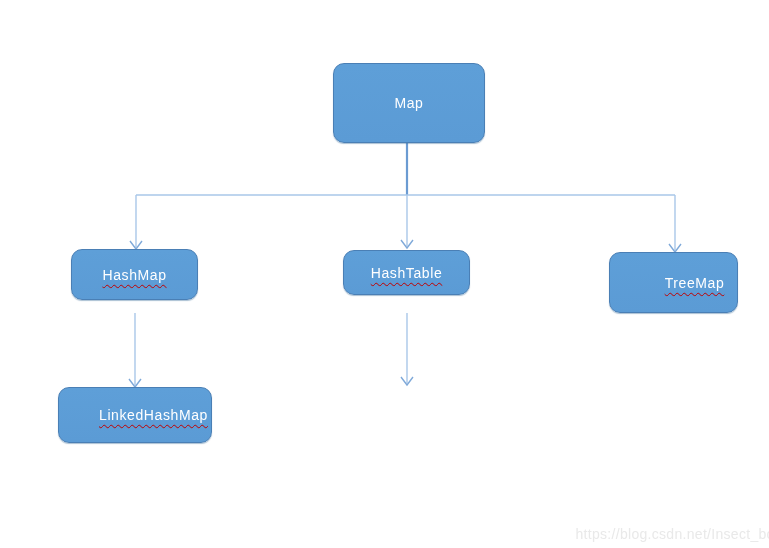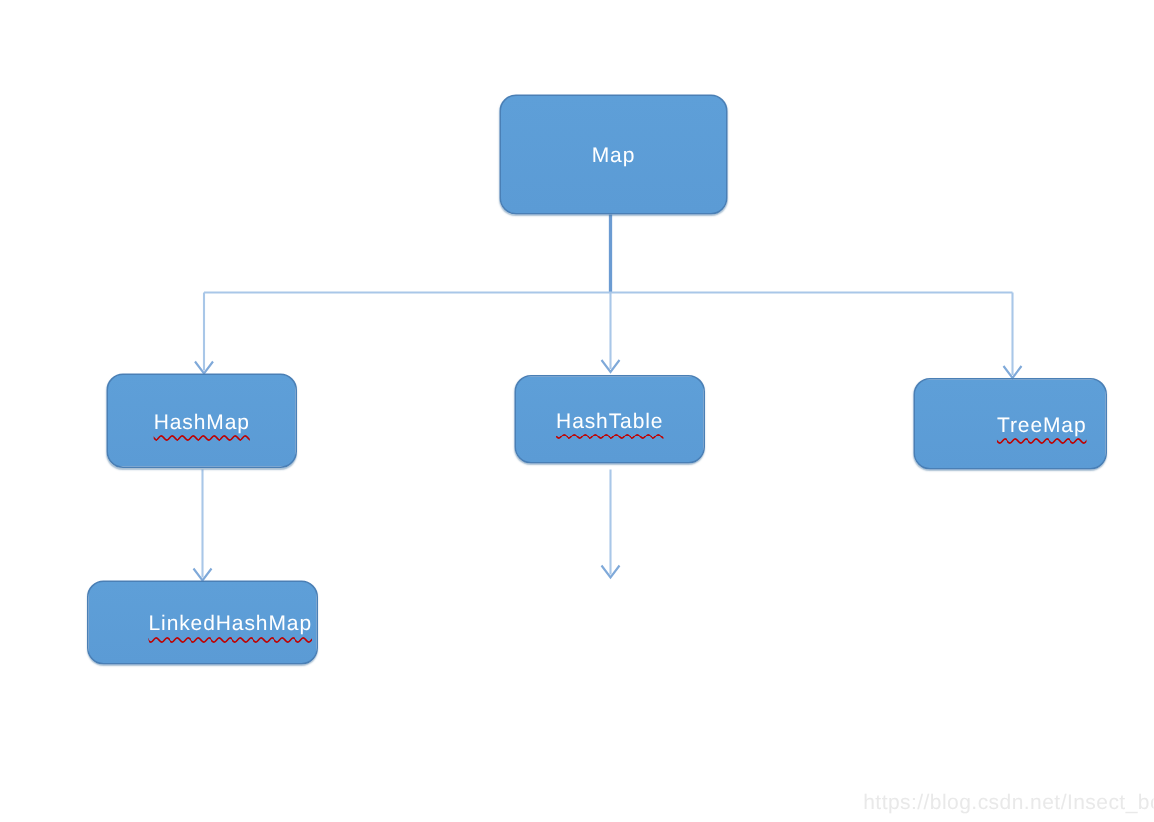--- a/index.html
+++ b/index.html
@@ -79,25 +79,25 @@
     <path class="head" d="M104,379 L110,387 L116,379"></path>
 
     <path class="conn" d="M382,313 L382,383"></path>
     <path class="head" d="M376,377 L382,385 L388,377"></path>
   </svg>
 
   <div class="node" style="left:308px; top:63px; width:152px; height:80px;">
     <span class="label">Map</span>
   </div>
 
-  <div class="node" style="left:46px; top:249px; width:127px; height:63px;">
+  <div class="node" style="left:46px; top:249px; width:127px; height:51px;">
     <span class="label squiggle">HashMap</span>
   </div>
 
-  <div class="node" style="left:318px; top:250px; width:127px; height:59px;">
+  <div class="node" style="left:318px; top:250px; width:127px; height:45px;">
     <span class="label squiggle">HashTable</span>
   </div>
 
   <div class="node" style="left:584px; top:252px; width:129px; height:61px;padding-left:42px;">
     <span class="label squiggle">TreeMap</span>
   </div>
 
   <div class="node" style="left:33px; top:387px; width:154px; height:56px;padding-left:37px;">
     <span class="label squiggle">LinkedHashMap</span>
   </div>

